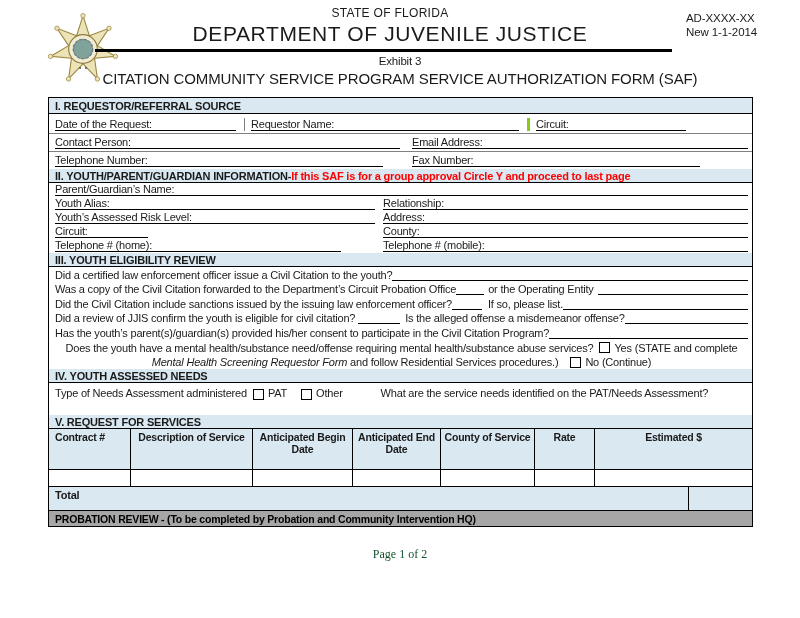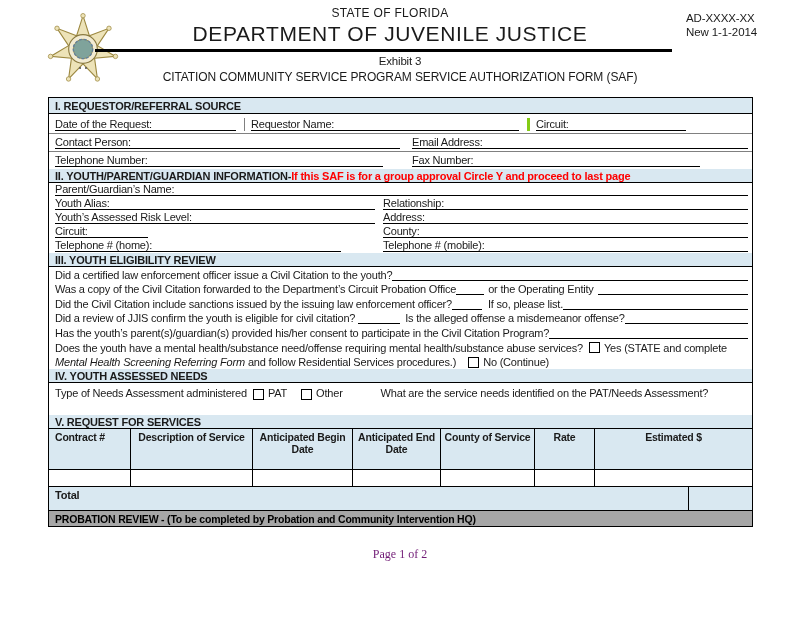--- a/index.html
+++ b/index.html
@@ -13,21 +13,21 @@
 
   
   .hdr { position:relative; height:74px;border-radius:6px; }
   .logo { position:absolute; left:46px; top:7px; width:74px; height:84px; }
   .hdr-center { position:absolute; left:120px; right:140px; top:6px; text-align:center; }
   .state-line { font-size:12px; letter-spacing:0.3px; }
   .dept-line { font-size:21px; letter-spacing:0.6px; margin-top:2px; white-space:nowrap; }
   .hdr-rule { position:absolute; left:95px; top:49px; width:577px; height:3px; background:#000; }
   .hdr-right { position:absolute; left:686px; top:11px; font-size:11.5px; line-height:14px; letter-spacing:-0.1px; }
   .exhibit-line { position:absolute; left:0; right:0; top:55px; text-align:center; font-size:11.5px; }
-  .form-title-line { position:absolute; left:0; right:0; top:70px; text-align:center; font-size:12px; letter-spacing:-0.1px; }
+  .form-title-line { position:absolute; left:0; right:0; top:70px; text-align:center; font-size:15px; letter-spacing:-0.1px; }
 
   
   .form { position:absolute; left:48px; top:97px; width:705px; border:1px solid #000; background:#fff; }
   .bar {
     background:#D9E8F1; border-bottom:1px solid #000;
     font-weight:bold; font-size:11px; padding:2px 6px 1px 6px; letter-spacing:-0.2px;
   }
   .bar.tight { padding:1px 6px 0 6px; }
   .red { color:#FF0000; }
 
@@ -46,21 +46,21 @@
   .s1r2 .cl { width:353px; padding-right:8px; }
   .s1r2 .cr { flex:1; padding-left:4px; }
   .s1r3 { height:17px; }
   .s1r3 .cl { width:353px; }
   .s1r3 .cr { flex:1; padding-left:4px; }
 
   .s2row { height:14px; display:flex; align-items:flex-end; padding:0 4px 1px 6px; }
   .s2row .cl { width:328px; display:flex; align-items:flex-end; padding-right:8px; }
   .s2row .cr { flex:1; display:flex; align-items:flex-end; }
 
-  .q { height:14.6px; display:flex; align-items:flex-end; padding:0 4px 1px 6px; white-space:nowrap; }
+  .q { height:14.6px; display:flex; align-items:flex-end; padding:0 4px 1px 6px; white-space:nowrap;justify-content:center; }
   .q .txt { white-space:nowrap; }
   .it { font-style:italic; }
   .cb {
     width:11px; height:11px; border:1px solid #000; background:#fff;
     display:inline-block; flex:0 0 auto; margin:0 4px 0 6px; align-self:center; margin-top:2px;
   }
 
   .s4q { height:20px; display:flex; align-items:center; padding:0 6px; }
   .s4blank { height:12px; }
 
@@ -81,21 +81,21 @@
   .totrow .tl { flex:1; font-weight:bold; padding:2px 0 0 6px; border-right:1px solid #000; }
   .totrow .tr { width:63px; }
 
   .probar {
     background:#A6A6A6; font-weight:bold; font-size:10.5px; color:#000;
     padding:2px 6px 1px 6px; letter-spacing:-0.2px;
   }
 
   .footer {
     position:absolute; left:0; right:0; top:547px; text-align:center;
-    font-family:"Liberation Serif", serif; font-size:12px; letter-spacing:0; color:#701a75;
+    font-family:"Liberation Serif", serif; font-size:12px; letter-spacing:0; color:#14532d;
   }
 </style>
 </head>
 <body>
 
 <div class="hdr">
   <svg class="logo" viewBox="0 0 80 80" aria-hidden="true">
     <polygon points="40,4 46.9,25.6 68.1,17.6 55.6,36.4 75.1,48 52.5,50 55.6,72.4 40,56 24.4,72.4 27.5,50 4.9,48 24.4,36.4 11.9,17.6 33.1,25.6" fill="#EDE3B8" stroke="#9C8840" stroke-width="1.2"></polygon>
     <circle cx="40" cy="4" r="2.4" fill="#EDE3B8" stroke="#9C8840" stroke-width="0.8"></circle>
     <circle cx="68.1" cy="17.6" r="2.4" fill="#EDE3B8" stroke="#9C8840" stroke-width="0.8"></circle>
@@ -238,21 +238,21 @@
   <div class="q">
     <span class="txt">Has the youth’s parent(s)/guardian(s) provided his/her consent to participate in the Civil Citation Program?</span>
     <span class="bl fill"></span>
   </div>
   <div class="q">
     <span class="txt">Does the youth have a mental health/substance need/offense requiring mental health/substance abuse services?</span>
     <span class="cb"></span>
     <span class="txt">Yes (STATE and complete</span>
   </div>
   <div class="q">
-    <span class="txt it">Mental Health Screening Referring Form</span>
+    <span class="txt it">Mental Health Screening Requestor Form</span>
     <span class="txt" style="margin-left:3px;">and follow Residential Services procedures.)</span>
     <span class="cb" style="margin-left:12px;"></span>
     <span class="txt">No (Continue)</span>
   </div>
 
   <div class="bar tight">IV.  YOUTH ASSESSED NEEDS</div>
   <div class="s4q">
     <span class="plain">Type of Needs Assessment administered</span>
     <span class="cb"></span>
     <span class="plain">PAT</span>

